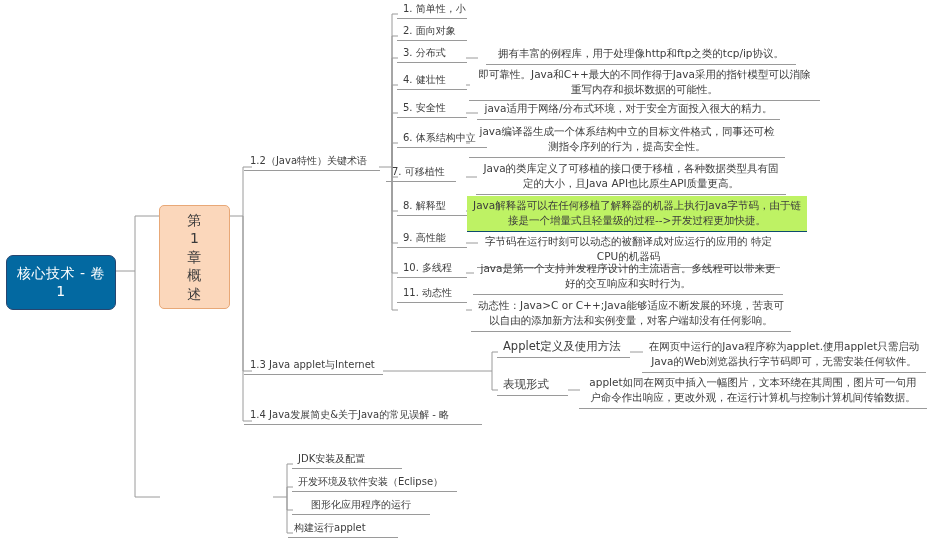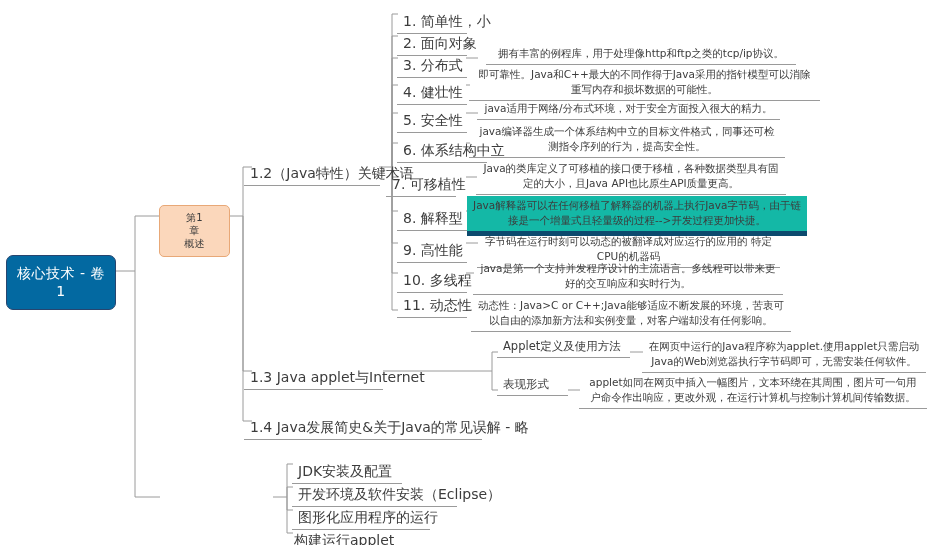--- a/index.html
+++ b/index.html
@@ -31,47 +31,47 @@
     padding:8px 10px;
     letter-spacing:.5px;
   }
 
   
   .chapter{
     background:#fbd7bb;
     border:1px solid #e8a877;
     border-radius:5px;
     color:#3a3a3a;
-    font-size:10px;
+    font-size:14px;
     text-align:center;
     padding:5px 24px;
     letter-spacing:.3px;
   }
 
   
   .plain{
-    font-size:14px;
+    font-size:10px;
     color:#3c3c3c;
-    padding:12px 6px 3px 6px;
+    padding:2px 6px 3px 6px;
     white-space:nowrap;
   }
   .plain.u{border-bottom:1px solid #9a9a9a;}
 
   
   .note{
     font-size:10.5px;
     color:#3c3c3c;
     text-align:center;
     padding:2px 6px 3px 6px;
     border-bottom:1px solid #9a9a9a;
     line-height:1.45;
   }
   .note.hl{
-    background:#14b8a6;
-    border-bottom:5px solid #0c4a6e;
+    background:#bef264;
+    border-bottom:1px solid #0c4a6e;
   }
 
   .sub{
     font-size:11.5px;
     color:#3c3c3c;
     padding:2px 6px 3px 6px;
     border-bottom:1px solid #9a9a9a;
     white-space:nowrap;
   }
 </style>

